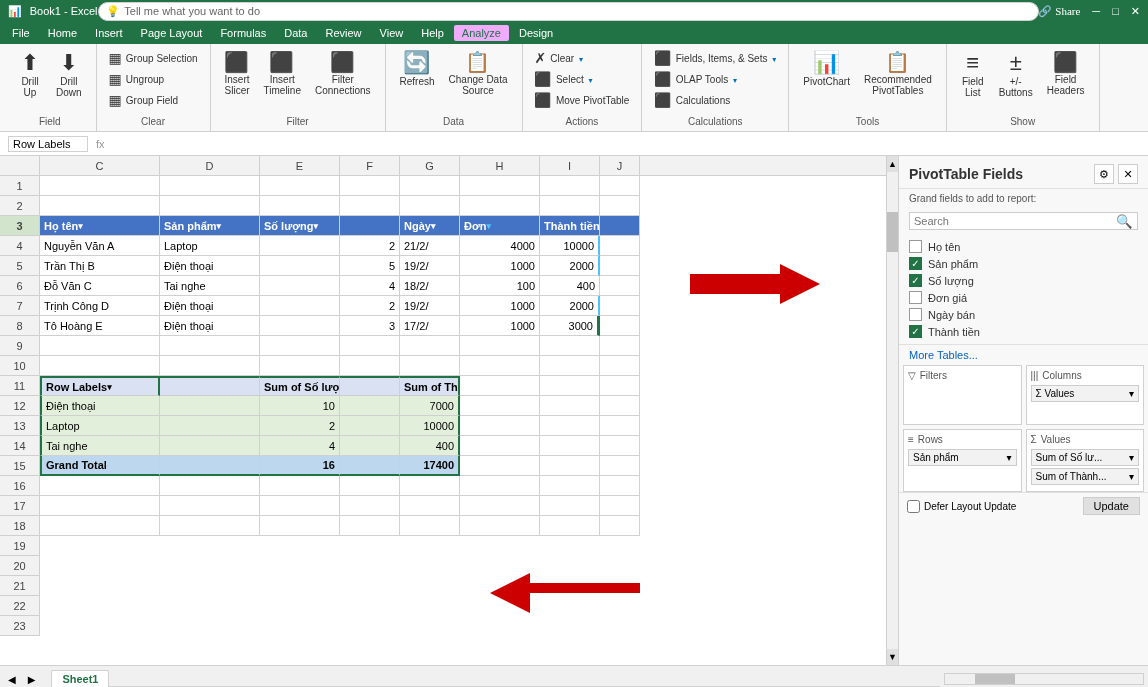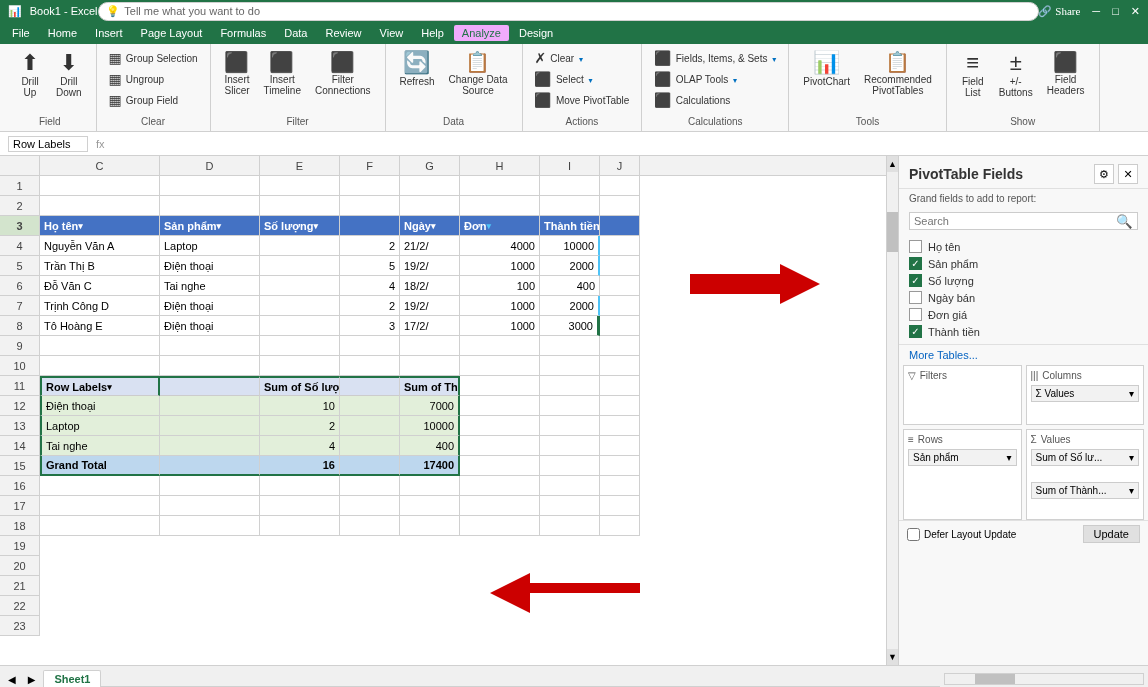--- a/index.html
+++ b/index.html
@@ -313,21 +313,21 @@
       margin-bottom: 4px;
     }
     .drag-area-item {
       background: #f2f2f2;
       border: 1px solid #ccc;
       padding: 2px 4px;
       font-size: 10px;
       display: flex;
       align-items: center;
       justify-content: space-between;
-      margin-bottom: 16px;
+      margin-bottom: 2px;
     }
     .drag-area-dropdown {
       background: none;
       border: none;
       font-size: 10px;
       cursor: pointer;
     }
 
     .panel-footer {
       padding: 4px 8px;
@@ -374,20 +374,21 @@
       gap: 4px;
     }
     .sheet-tab {
       padding: 2px 10px;
       border: 1px solid #d0d0d0;
       border-bottom: none;
       background: white;
       font-size: 11px;
       cursor: pointer;
       border-radius: 2px 2px 0 0;
+      margin-left: 8px;
     }
     .sheet-tab.active { background: white; color: #217346; font-weight: bold; }
   </style>
 </head>
 <body>
 
 <div class="title-bar">
   <div style="display:flex; gap:8px; font-size:11px;">
     <span>📊</span>
     <span>Book1 - Excel</span>
@@ -835,25 +836,25 @@
       <div class="field-item">
         <div class="field-checkbox checked">✓</div>
         <span class="field-label">Sản phẩm</span>
       </div>
       <div class="field-item">
         <div class="field-checkbox checked">✓</div>
         <span class="field-label">Số lượng</span>
       </div>
       <div class="field-item">
         <div class="field-checkbox"></div>
-        <span class="field-label">Ngày bán</span>
+        <span class="field-label">Đơn giá</span>
       </div>
       <div class="field-item">
         <div class="field-checkbox"></div>
-        <span class="field-label">Đơn giá</span>
+        <span class="field-label">Ngày bán</span>
       </div>
       <div class="field-item">
         <div class="field-checkbox checked">✓</div>
         <span class="field-label">Thành tiền</span>
       </div>
     </div>
     <div class="more-tables">More Tables...</div>
 
 
     <div class="drag-areas-grid">

